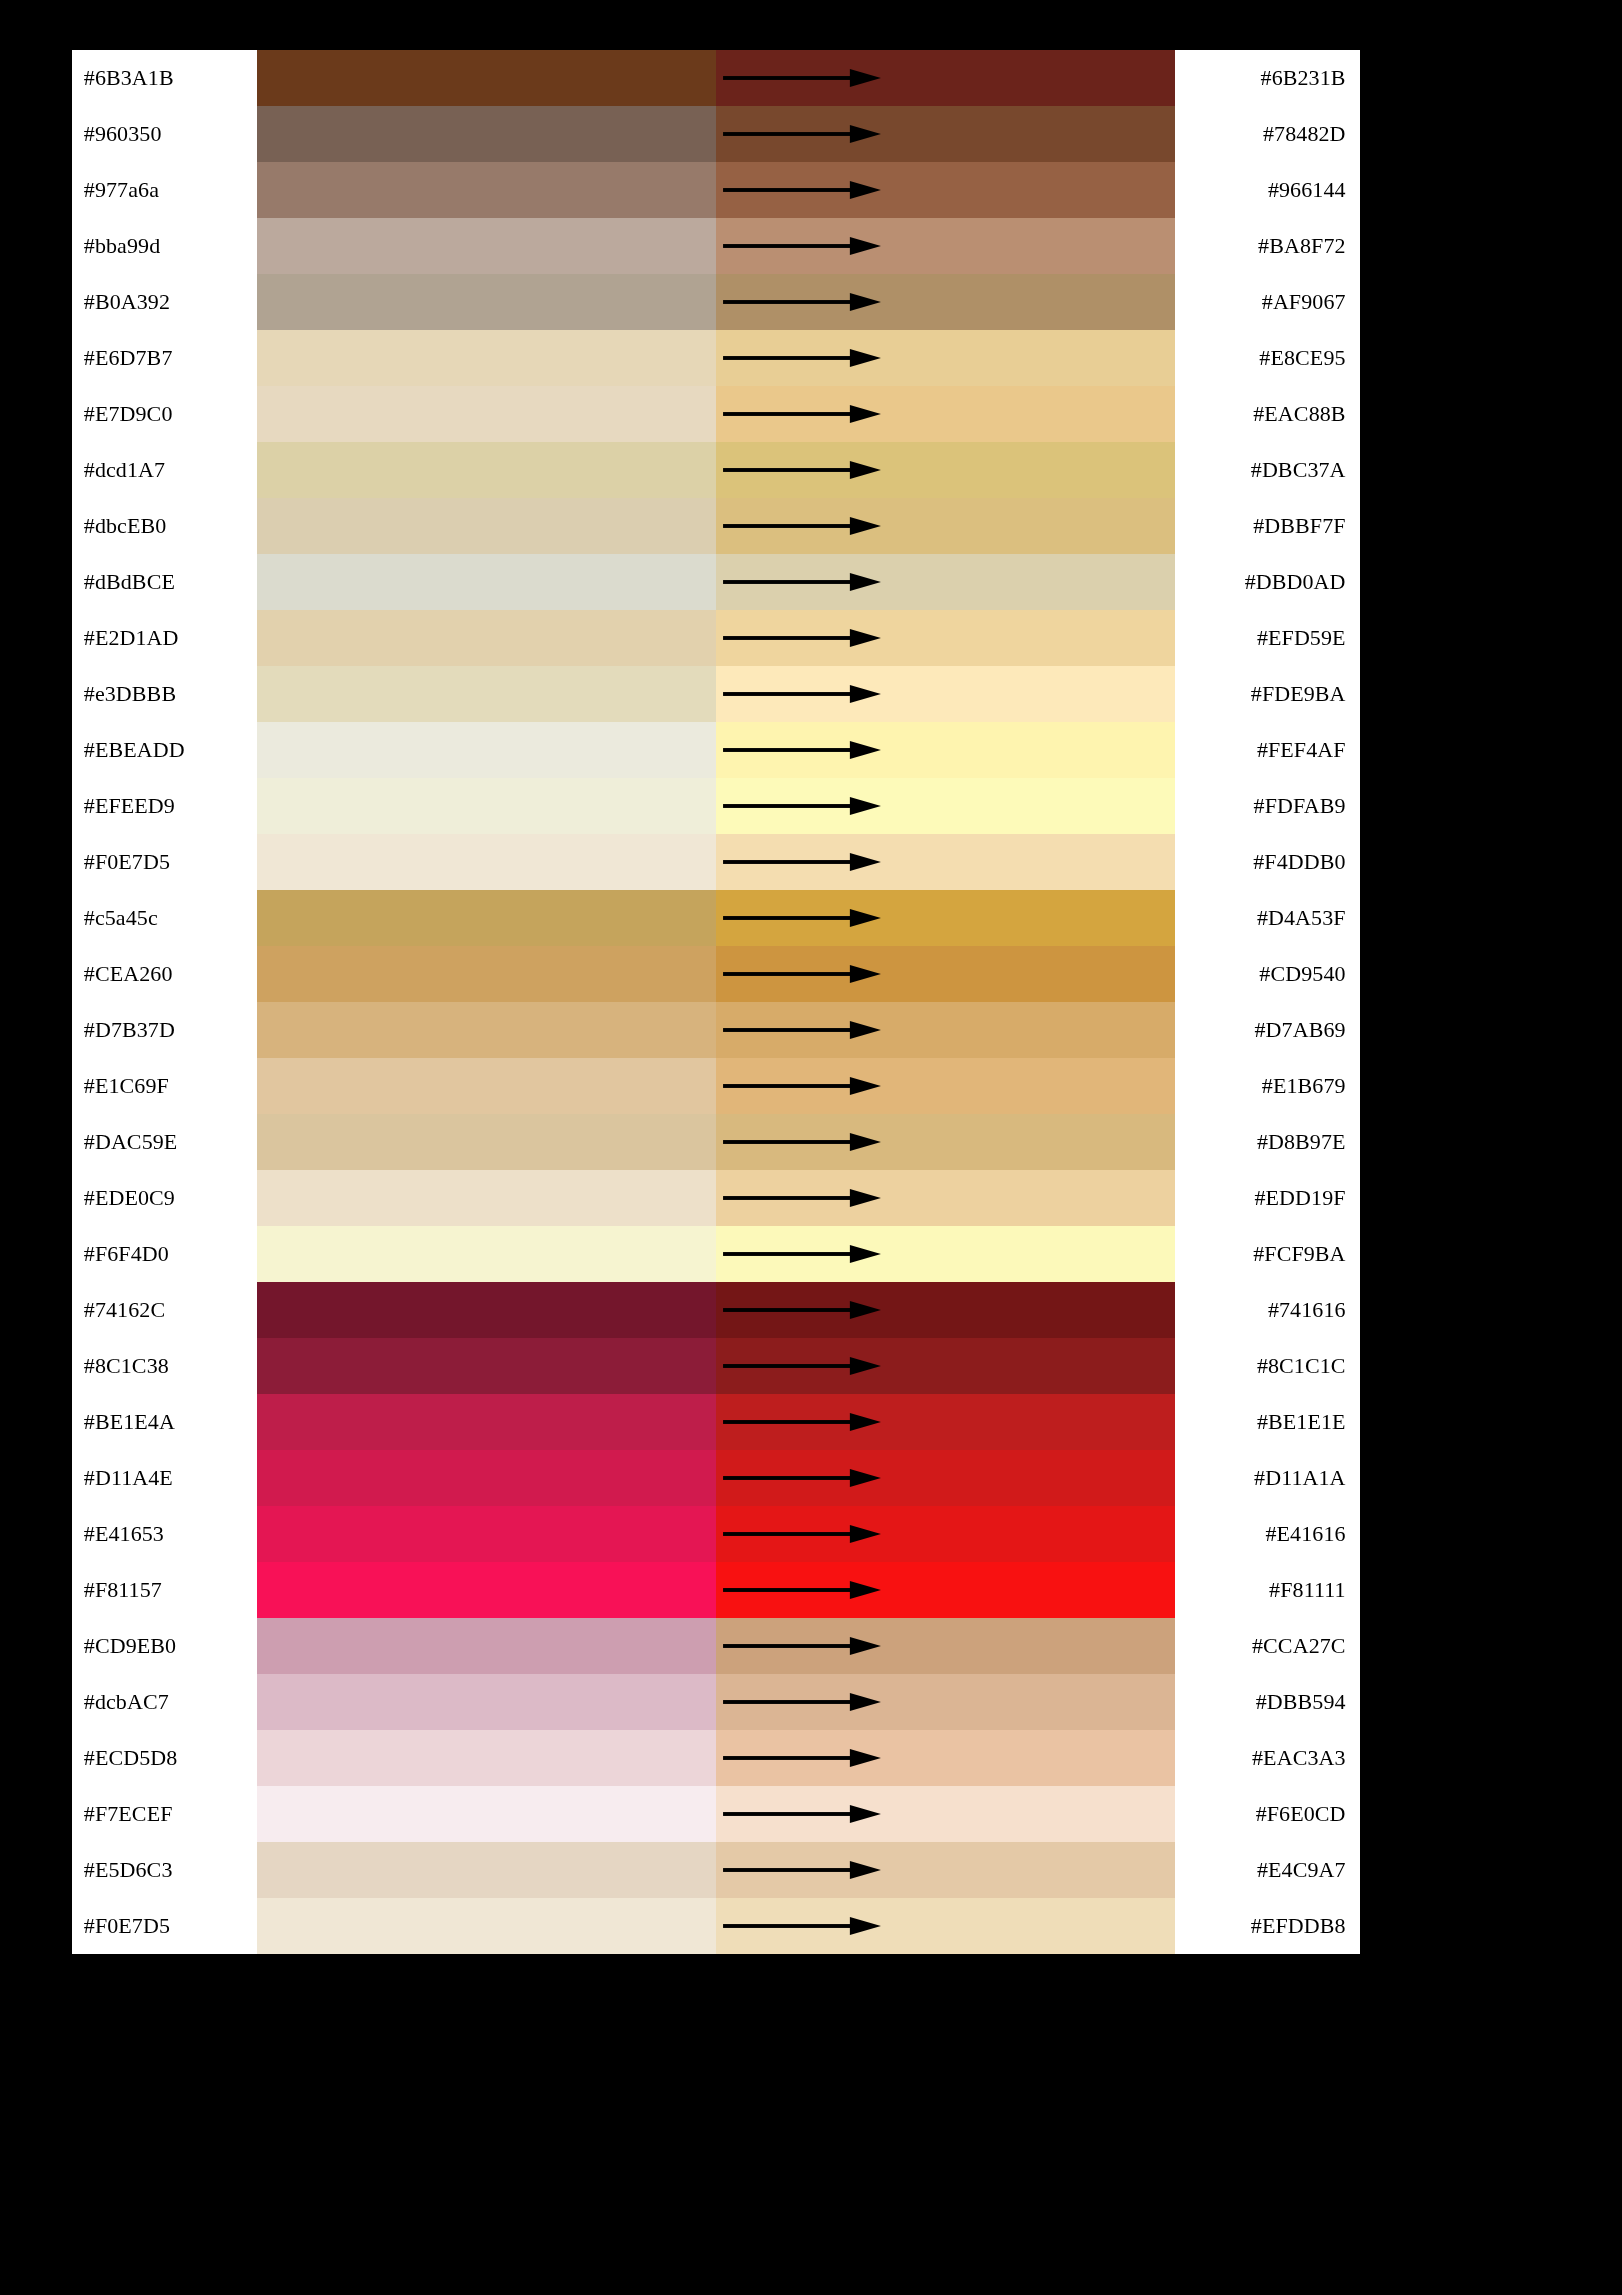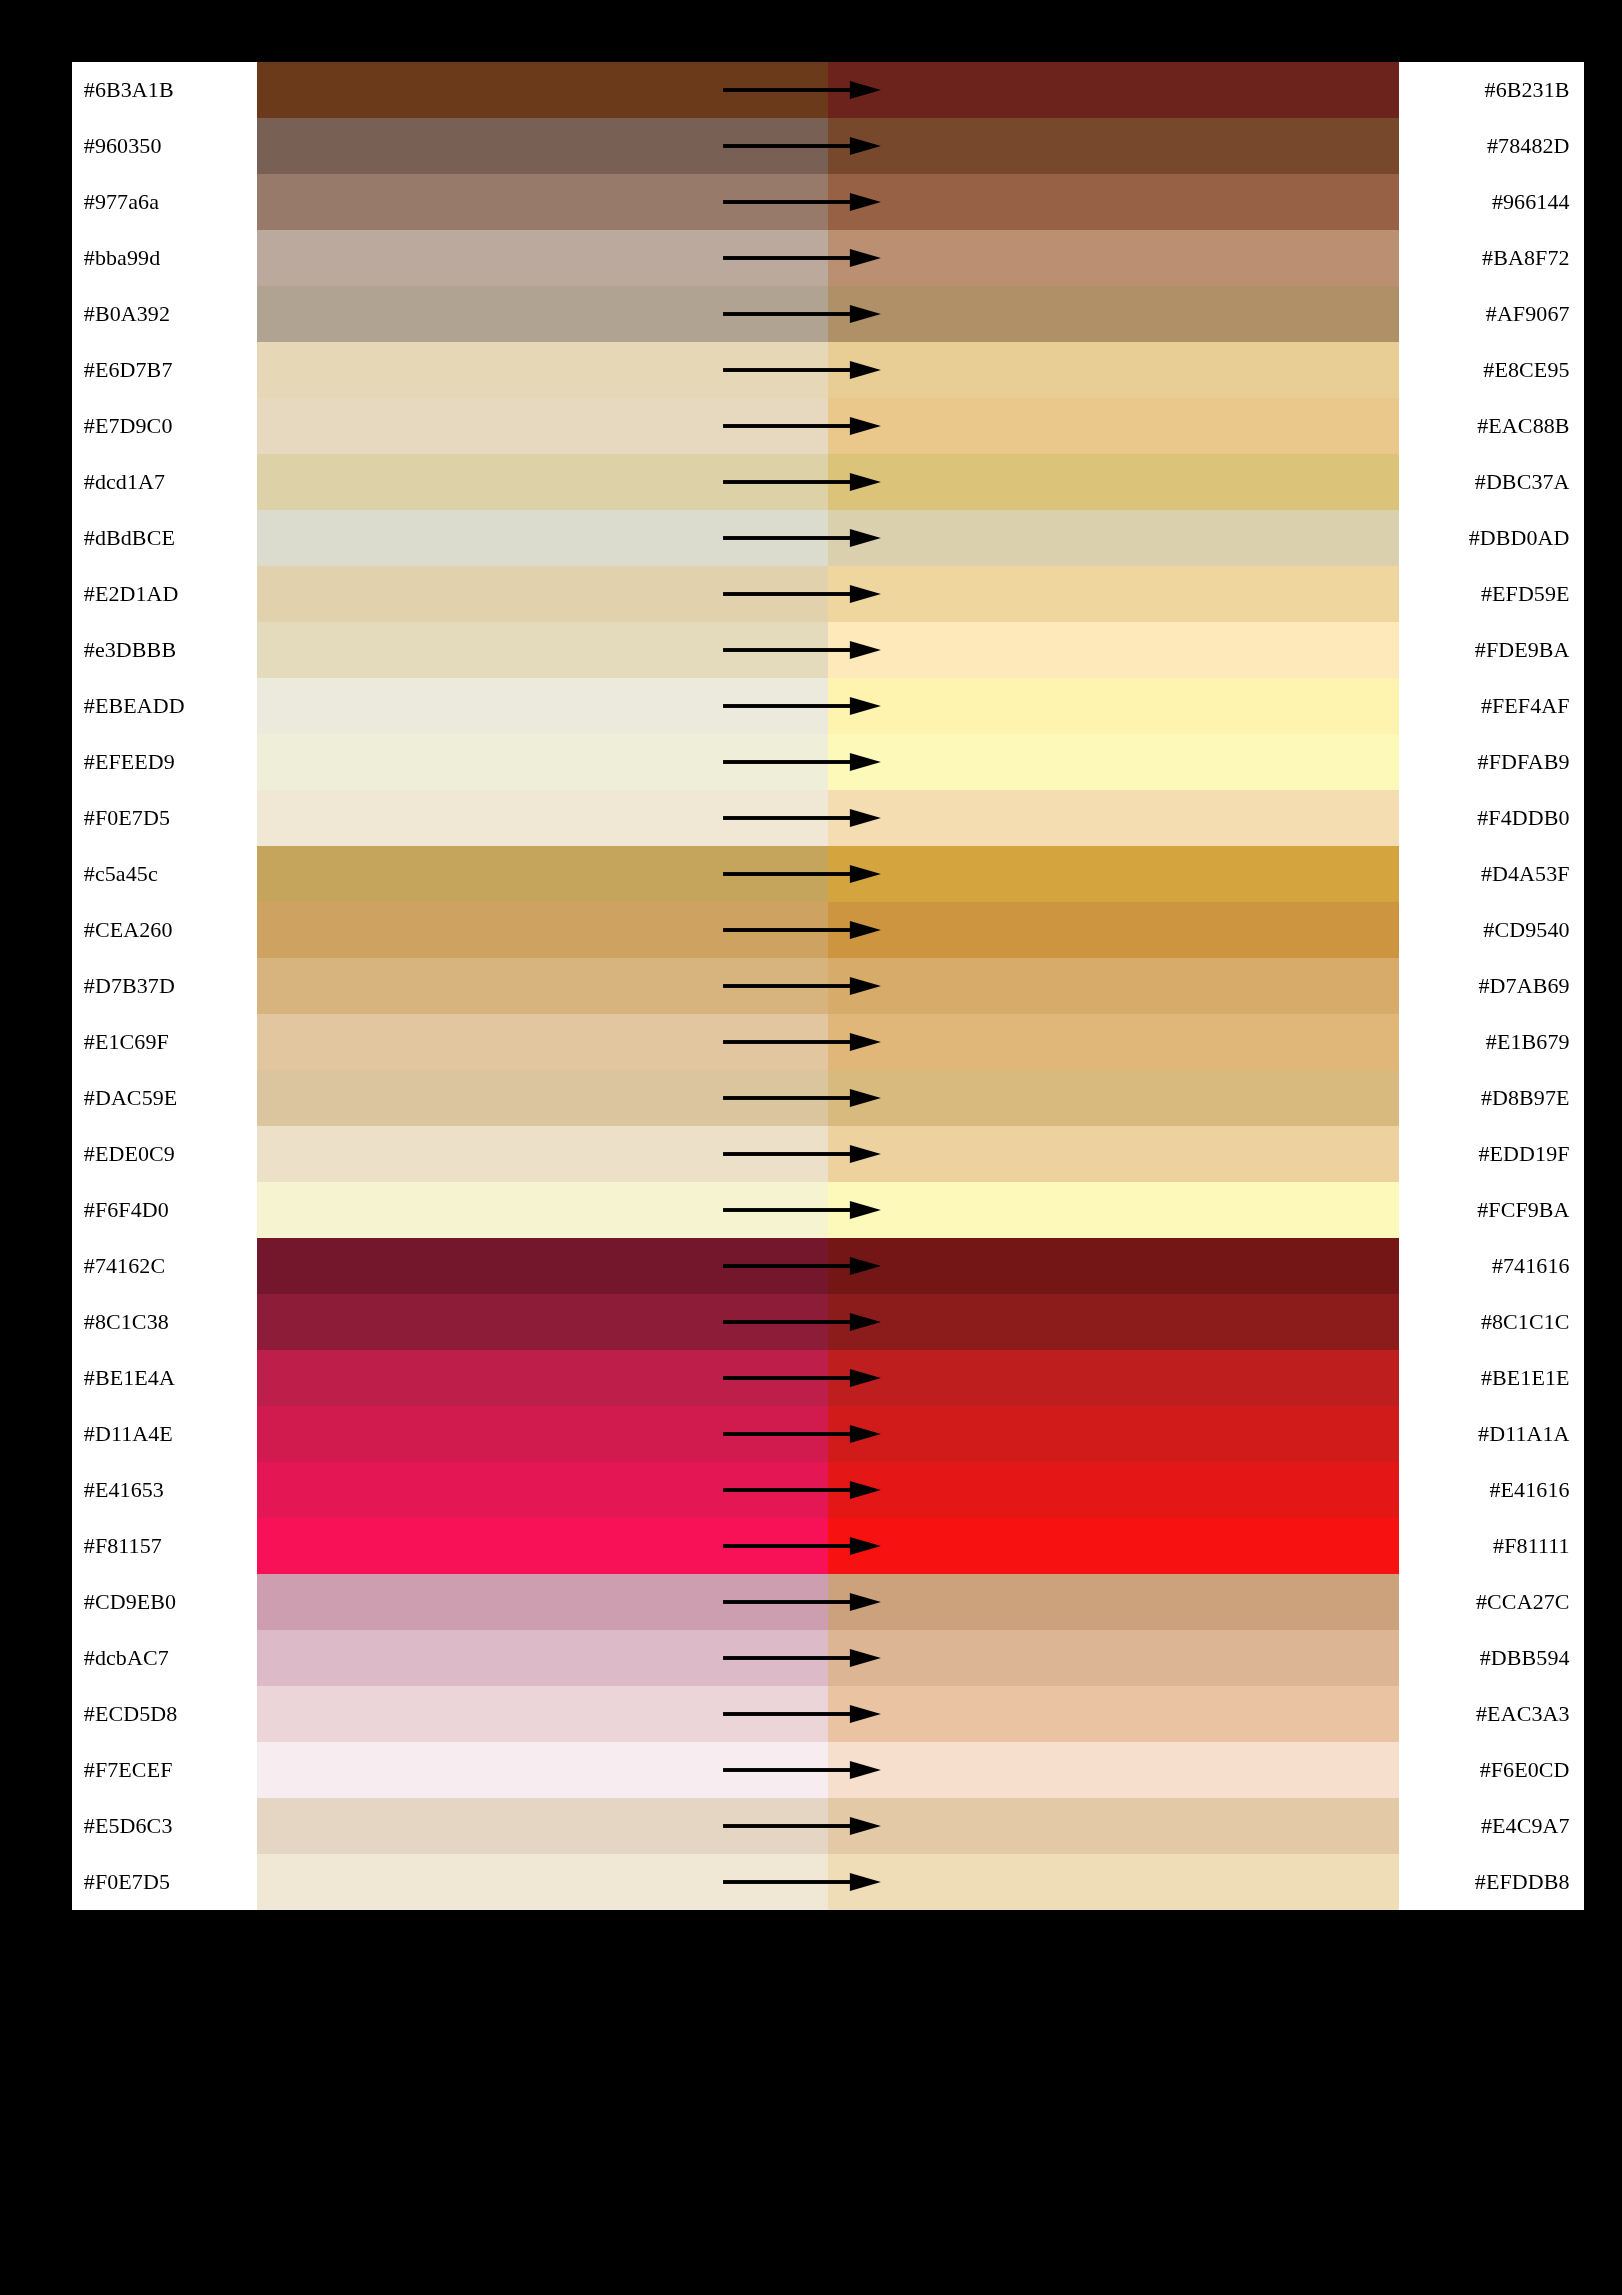--- a/index.html
+++ b/index.html
@@ -11,22 +11,22 @@
     width: 1622px;
     height: 2295px;
     font-family: "Liberation Serif", "DejaVu Serif", serif;
     overflow: hidden;
     position: relative;
   }
 
   #sheet {
     position: absolute;
     left: 72px;
-    top: 62px;
-    width: 1512px;
+    top: 50px;
+    width: 1288px;
     background: #ffffff;
   }
 
   .row {
     position: relative;
     height: 56px;
     display: flex;
     align-items: stretch;
     background: #ffffff;
   }
@@ -215,20 +215,38 @@
             <polygon points="196,3 244,17 196,31" fill="#000000"></polygon>
           </svg>
         </div>
       </div>
       <div class="label-cell right">
         <span class="hex-text">#DBC37A</span>
       </div>
     </div>
     <div class="row">
       <div class="label-cell left">
+        <span class="hex-text">#dbcEB0</span>
+      </div>
+      <div class="swatches">
+        <div class="sw" style="background: rgb(219, 206, 176);"></div>
+        <div class="sw" style="background: rgb(219, 191, 127);"></div>
+        <div class="arrow">
+          <svg viewBox="0 0 244 34" xmlns="http://www.w3.org/2000/svg">
+            <rect x="0" y="14" width="208" height="6" fill="#000000"></rect>
+            <polygon points="196,3 244,17 196,31" fill="#000000"></polygon>
+          </svg>
+        </div>
+      </div>
+      <div class="label-cell right">
+        <span class="hex-text">#DBBF7F</span>
+      </div>
+    </div>
+    <div class="row">
+      <div class="label-cell left">
         <span class="hex-text">#dBdBCE</span>
       </div>
       <div class="swatches">
         <div class="sw" style="background: rgb(219, 219, 206);"></div>
         <div class="sw" style="background: rgb(219, 208, 173);"></div>
         <div class="arrow">
           <svg viewBox="0 0 244 34" xmlns="http://www.w3.org/2000/svg">
             <rect x="0" y="14" width="208" height="6" fill="#000000"></rect>
             <polygon points="196,3 244,17 196,31" fill="#000000"></polygon>
           </svg>

